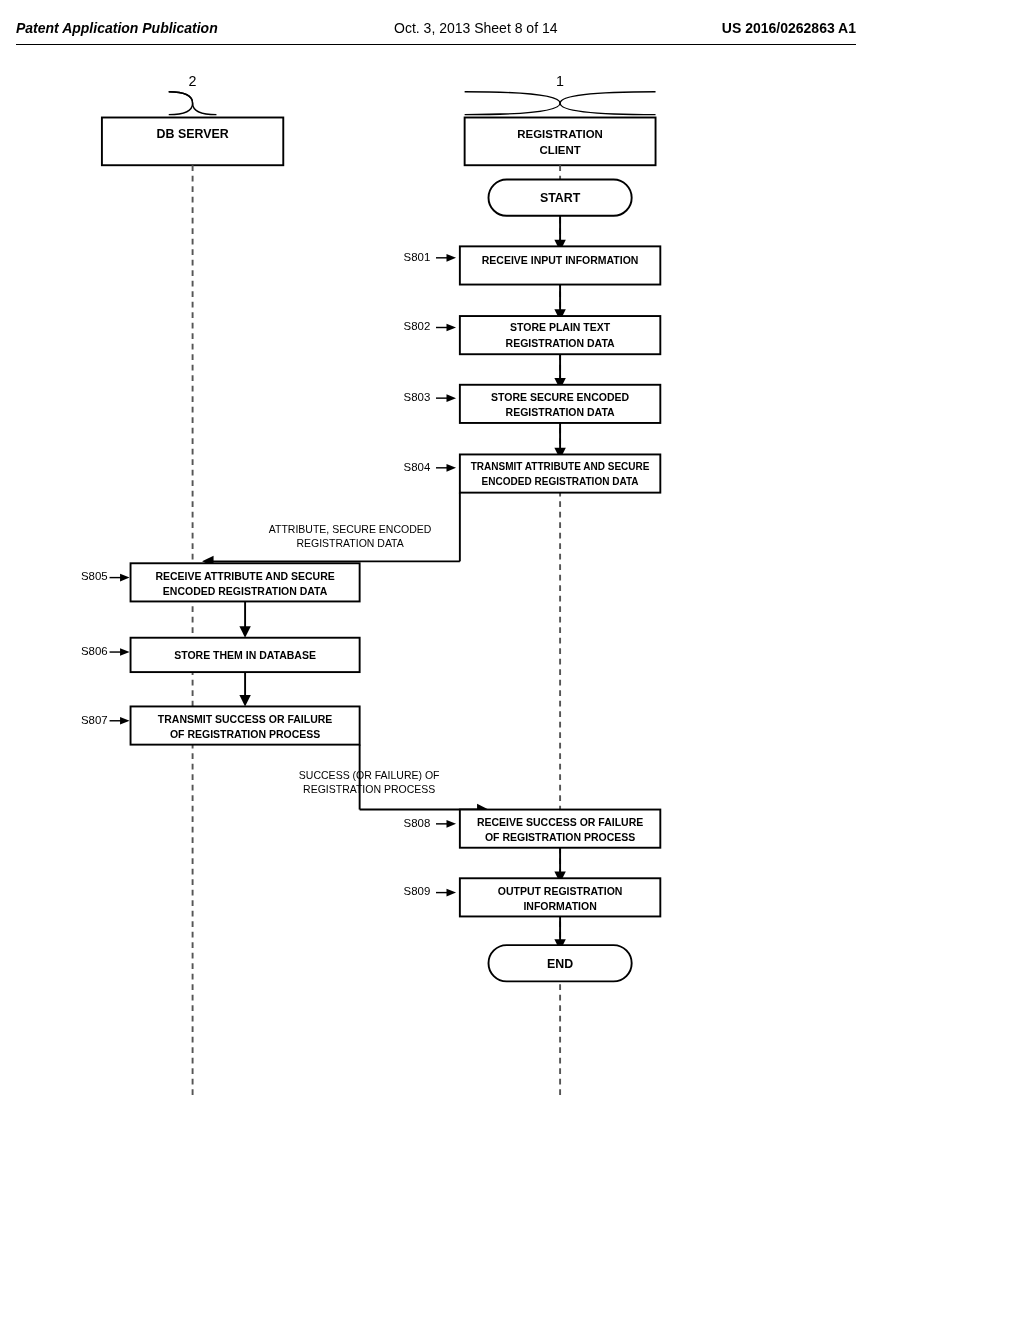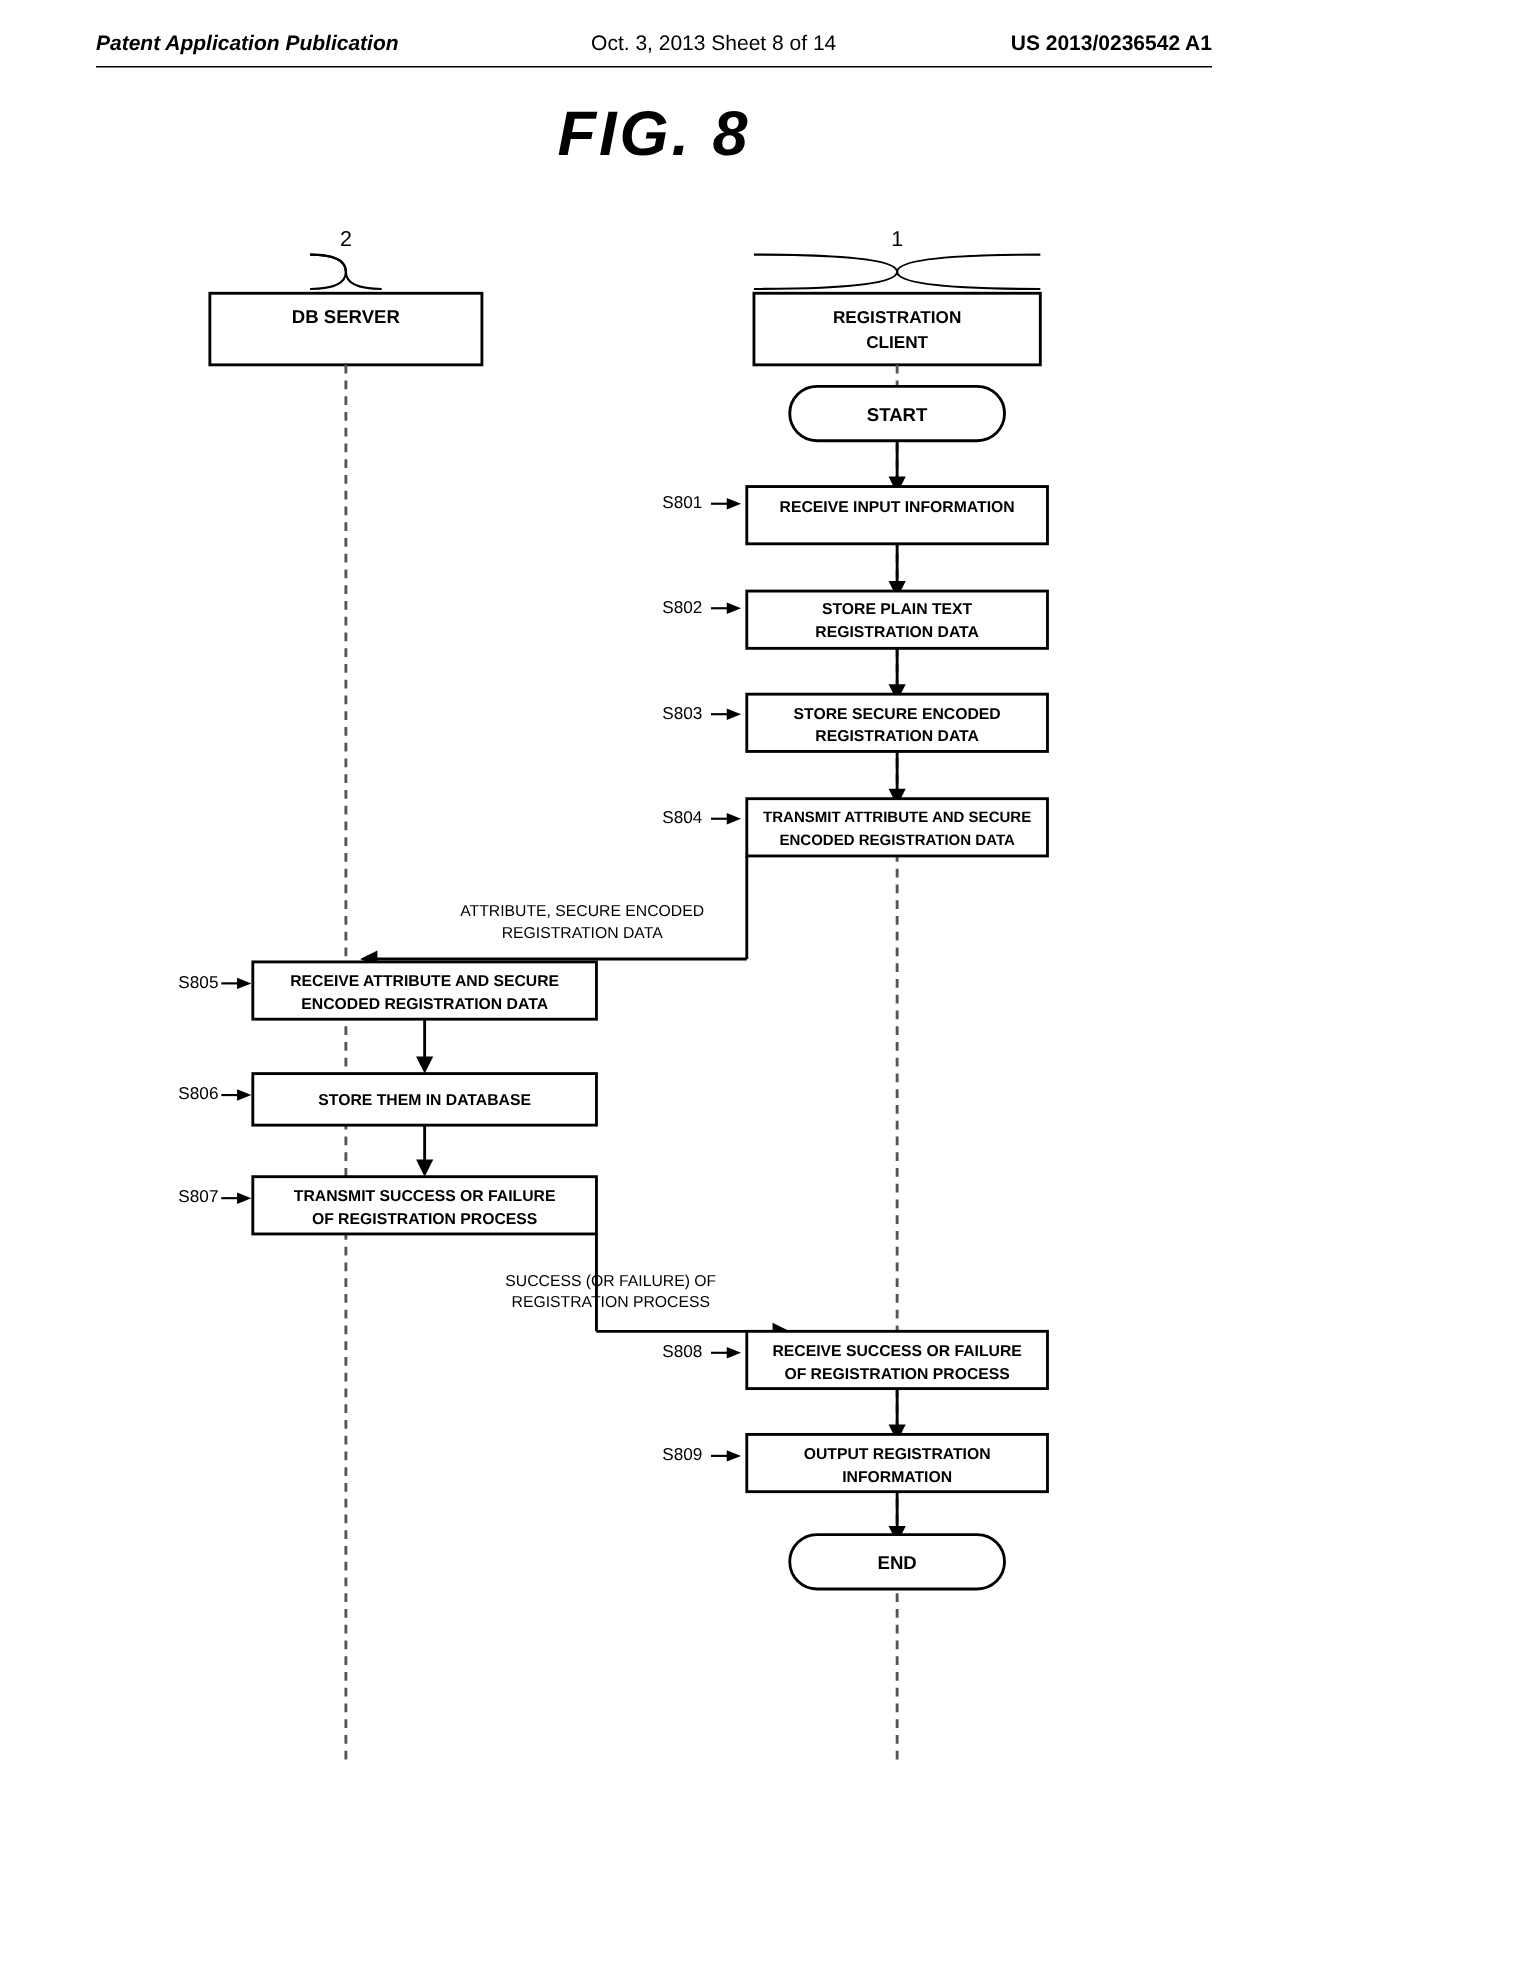--- a/index.html
+++ b/index.html
@@ -8,21 +8,21 @@
       font-family: Arial, sans-serif;
       width: 1024px;
       min-height: 1320px;
       position: relative;
       overflow-x: hidden;
     }
 
     .page {
       width: 872px;
       min-height: 1320px;
-      padding: 20px 64px;
+      padding: 20px 16px;
       position: relative;
     }
 
     .header {
       display: flex;
       justify-content: space-between;
       align-items: center;
       border-bottom: 1px solid #000;
       padding-bottom: 8px;
       margin-bottom: 20px;
@@ -69,24 +69,23 @@
       pointer-events: none;
     }
   </style>
 </head>
 <body>
 
 <div class="page">
   <div class="header">
     <div class="header-left">Patent Application Publication</div>
     <div class="header-center">Oct. 3, 2013    Sheet 8 of 14</div>
-    <div class="header-right">US 2013/0236542 A1</div>
+    <div class="header-right">US 2016/0262863 A1</div>
   </div>
 
-  <div class="fig-title">FIG.  8</div>
 
   <div class="diagram">
     <svg class="diagram-svg" viewBox="0 0 820 1100" xmlns="http://www.w3.org/2000/svg">
 
       <text x="155" y="22" text-anchor="middle" font-size="15" font-family="Arial">2</text>
       <path d="M 130,28 Q 155,28 155,40 Q 155,52 180,52" fill="none" stroke="#000" stroke-width="1.5"></path>
       <path d="M 130,28 Q 155,28 155,40 Q 155,52 130,52" fill="none" stroke="#000" stroke-width="1.5"></path>
 
       <text x="540" y="22" text-anchor="middle" font-size="15" font-family="Arial">1</text>
       <path d="M 440,28 Q 540,28 540,40 Q 540,52 640,52" fill="none" stroke="#000" stroke-width="1.5"></path>

